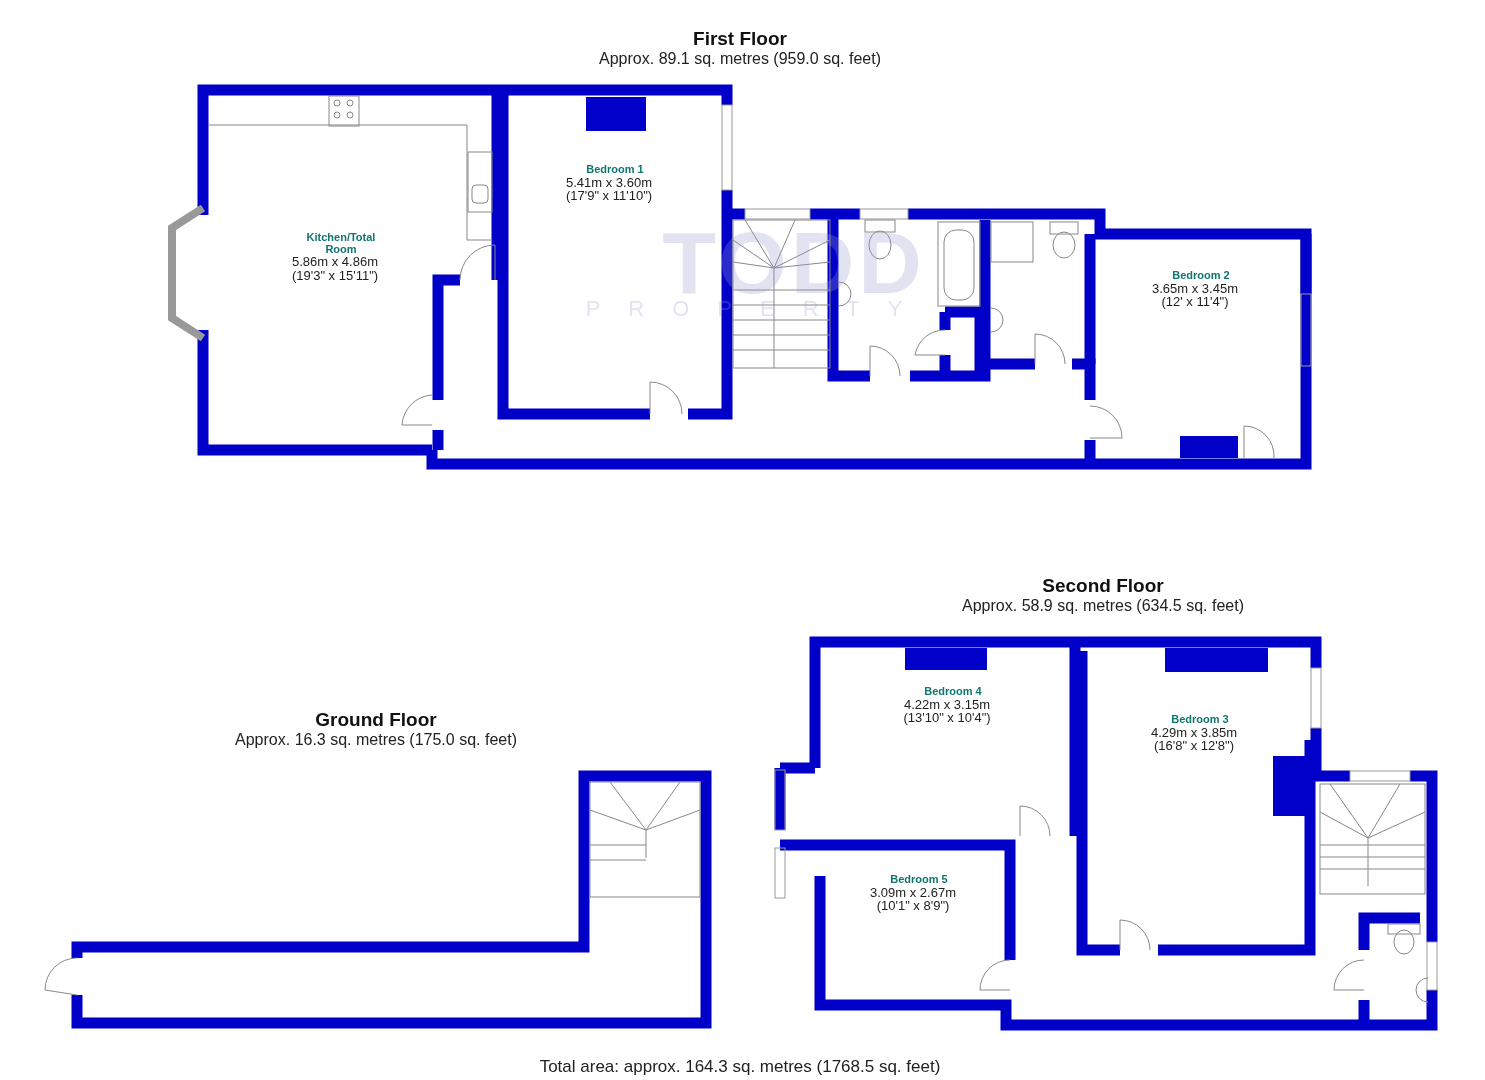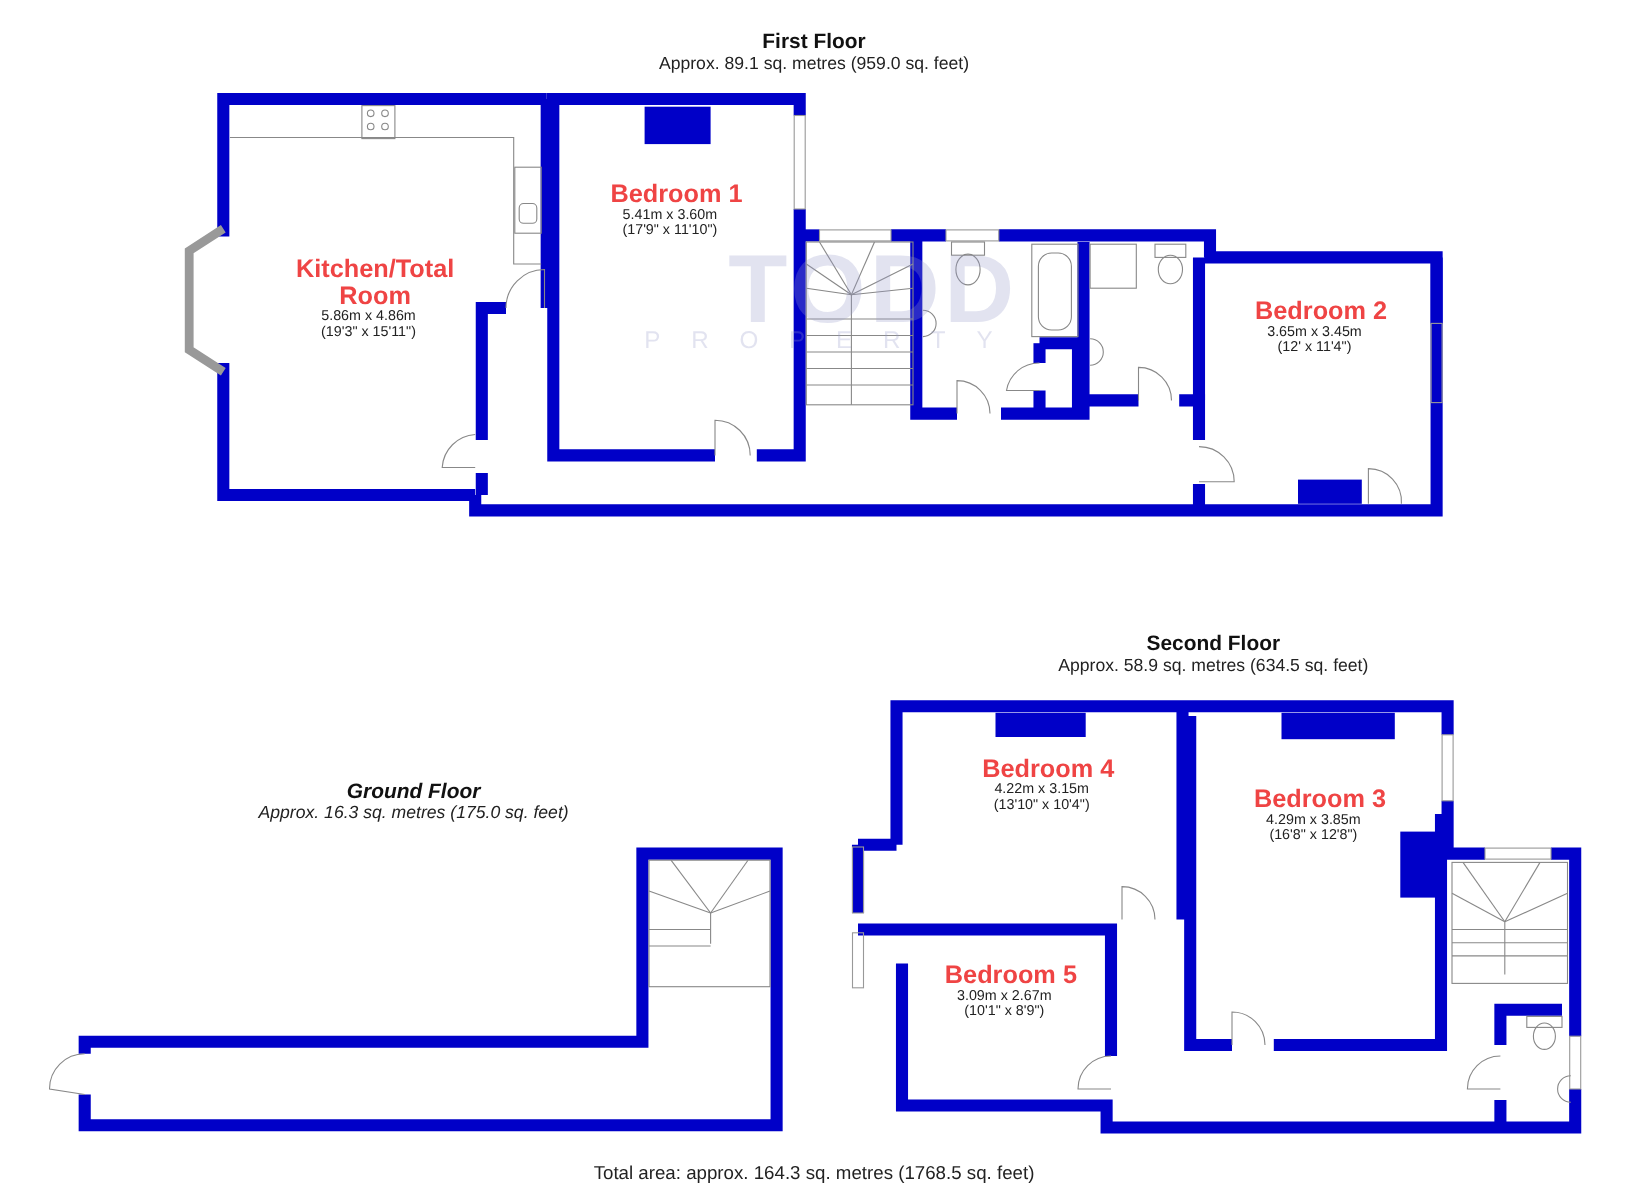--- a/index.html
+++ b/index.html
@@ -1,21 +1,21 @@
 <!DOCTYPE html>
 <html><head>
 <meta charset="utf-8">
 <style>
   html, body { margin:0; padding:0; background:#ffffff; }
   body { width:1485px; height:1080px; position:relative; overflow:hidden; font-family:"Liberation Sans", sans-serif; color:#111; }
   svg#plan { position:absolute; left:0; top:0; }
   .lbl { position:absolute; text-align:center; line-height:1.05; transform:translateX(-50%); white-space:nowrap; }
   .floor-title { font-weight:bold; font-size:19px; color:#111; }
   .floor-area { font-size:16px; color:#222; margin-top:2px; }
-  .room-name { font-weight:bold; font-size:23px; color:#ef4444;margin-left:12px; }
+  .room-name { font-weight:bold; font-size:11px; color:#0f766e;margin-left:12px; }
   .room-dim { font-size:13px; color:#222; }
   .total { position:absolute; left:740px; top:1057px; transform:translateX(-50%); font-size:17px; color:#222; white-space:nowrap; }
   .wm { position:absolute; color:rgba(150,155,200,0.28); font-family:"Liberation Sans", sans-serif; transform:translateX(-50%); white-space:nowrap; }
   .wm-main { left:758px; top:212px; font-size:88px; font-weight:bold; letter-spacing:4px;margin-left:36px; }
   .wm-sub { left:758px; top:296px; font-size:22px; letter-spacing:28px; }
 </style>
 </head>
 <body>
 
 <svg id="plan" width="1485" height="1080" viewBox="0 0 1485 1080">
@@ -211,18 +211,18 @@
   <div class="room-dim">4.29m x 3.85m</div>
   <div class="room-dim">(16'8" x 12'8")</div>
 </div>
 
 <div class="lbl" style="left:913px; top:874px;">
   <div class="room-name">Bedroom 5</div>
   <div class="room-dim">3.09m x 2.67m</div>
   <div class="room-dim">(10'1" x 8'9")</div>
 </div>
 
-<div class="lbl" style="left:376px; top:710px;font-style:italic;">
+<div class="lbl" style="left:376px; top:710px;">
   <div class="floor-title">Ground Floor</div>
   <div class="floor-area">Approx. 16.3 sq. metres (175.0 sq. feet)</div>
 </div>
 
 <div class="total">Total area: approx. 164.3 sq. metres (1768.5 sq. feet)</div>
 
 </body></html>

